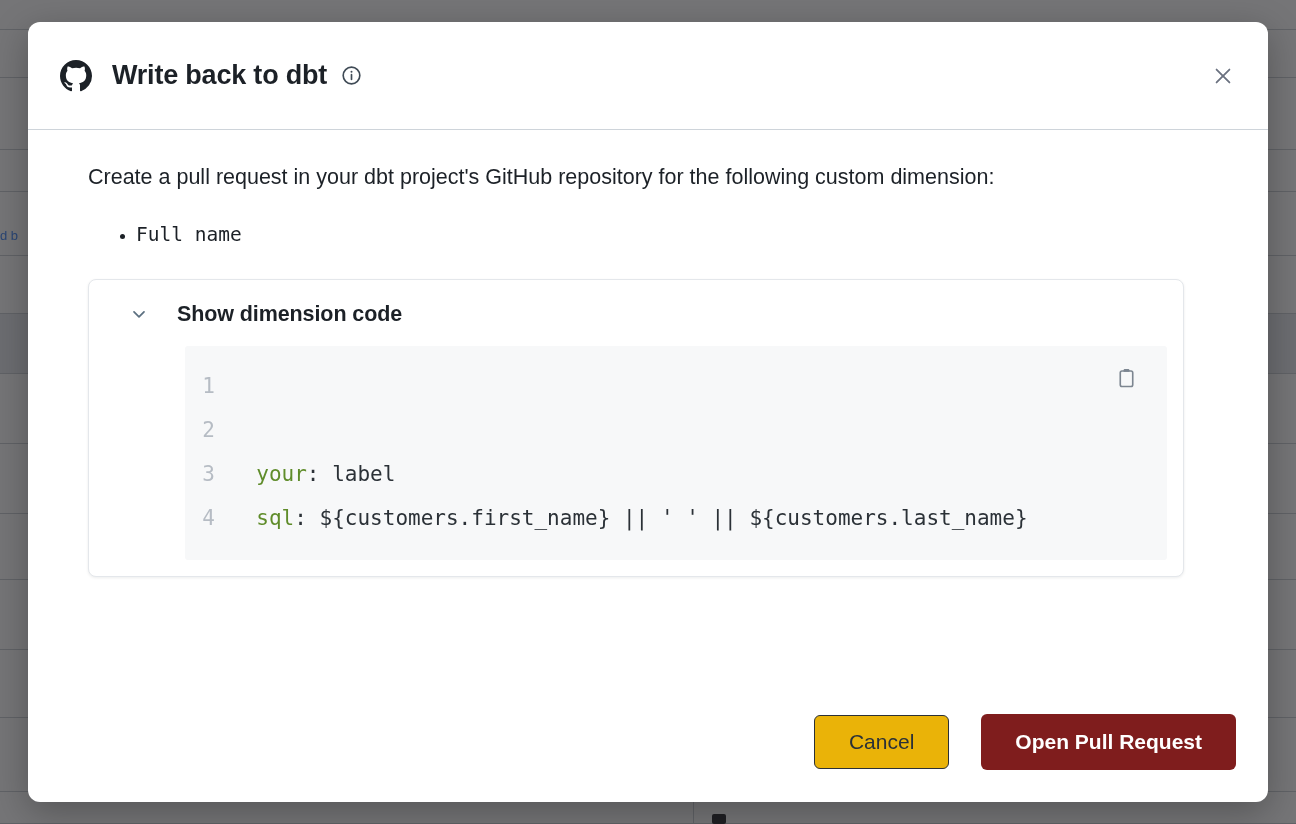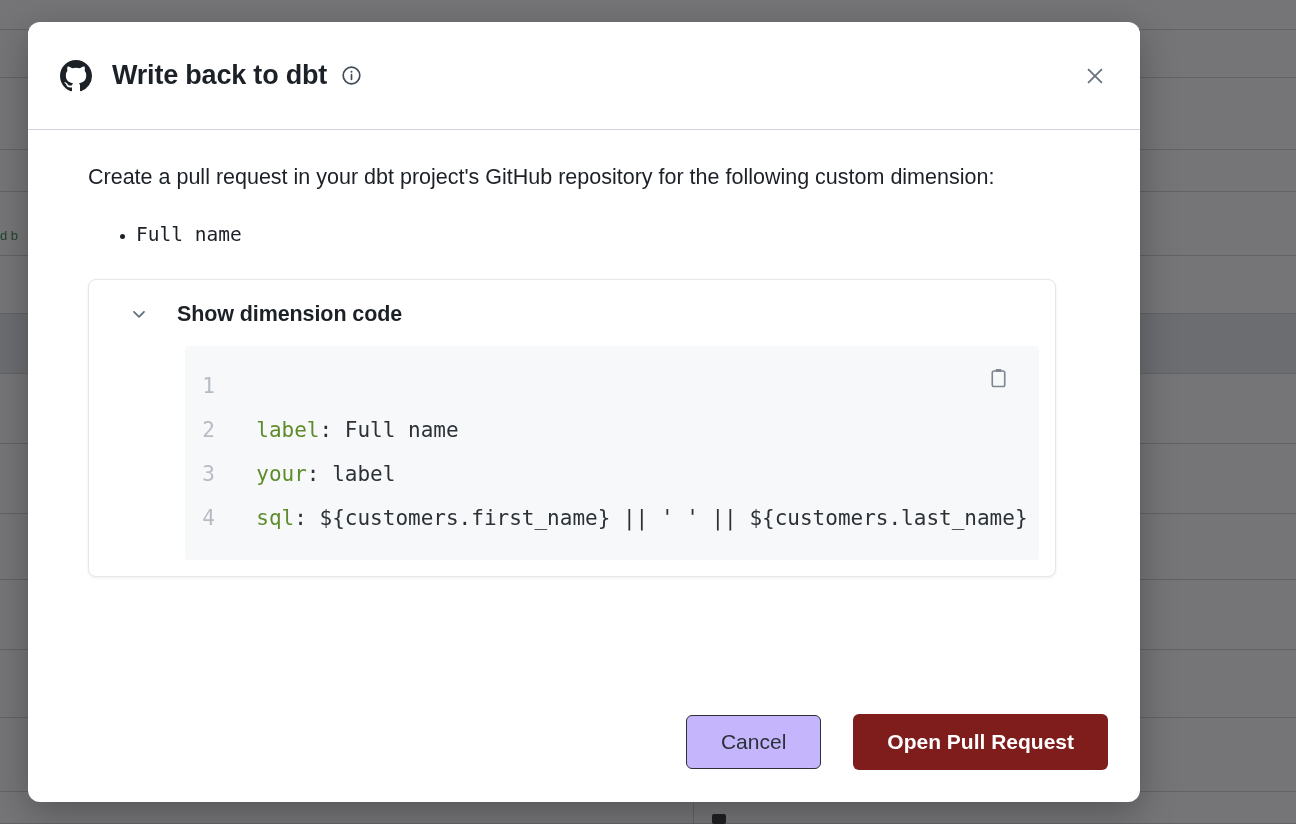--- a/index.html
+++ b/index.html
@@ -34,42 +34,42 @@
     position: absolute;
     top: 795px;
     bottom: 0;
     width: 1px;
     background: #c9ccd1;
   }
   .bg-chip {
     position: absolute;
     font-family: "Liberation Sans", sans-serif;
     font-size: 13px;
-    color: #15803d;
+    color: #3b82f6;
     white-space: nowrap;
   }
   .bg-dark-dot {
     position: absolute;
     width: 14px;
     height: 10px;
     background: #1d1f22;
     border-radius: 2px;
   }
   #scrim {
     position: absolute;
     inset: 0;
     background: rgba(32, 33, 36, 0.62);
   }
 
   
   #modal {
     position: absolute;
     left: 28px;
     top: 22px;
-    width: 1112px;
+    width: 1240px;
     height: 780px;
     background: #ffffff;
     border-radius: 12px;
     box-shadow: 0 10px 36px rgba(0,0,0,0.28);
     display: flex;
     flex-direction: column;
     overflow: hidden;
   }
 
   
@@ -210,21 +210,21 @@
   }
   .btn {
     font-family: "Liberation Sans", sans-serif;
     font-size: 21px;
     font-weight: 400;
     border-radius: 6px;
     cursor: pointer;
     white-space: nowrap;
   }
   .btn-cancel {
-    background: #c4b5fd;
+    background: #eab308;
     color: #2b3137;
     border: 1.5px solid #2b3137;
     padding: 14px 34px;
   }
   .btn-primary {
     background: #7f1d1d;
     color: #ffffff;
     border: none;
     font-weight: 700;
     padding: 16px 34px;
@@ -300,21 +300,21 @@
           <svg viewBox="0 0 24 24" fill="none" stroke="currentColor" stroke-width="2.1" stroke-linecap="round" stroke-linejoin="round" aria-hidden="true">
             <polyline points="6 9.5 12 15.5 18 9.5"></polyline>
           </svg>
         </span>
         <span class="code-toggle-label">Show dimension code</span>
       </div>
 
       <div class="code-area">
         <div id="code-lines">
             <div class="code-line"><span class="ln">1</span></div>
-            <div class="code-line"><span class="ln">2</span><span><span class="tok-key">  label</span><span class="tok-punct">:</span><span class="tok-val"> Full name</span></span></div>
+            <div class="code-line"><span class="ln">2</span></div>
             <div class="code-line"><span class="ln">3</span><span><span class="tok-key">  your</span><span class="tok-punct">:</span><span class="tok-val"> label</span></span></div>
             <div class="code-line"><span class="ln">4</span><span><span class="tok-key">  sql</span><span class="tok-punct">:</span><span class="tok-val"> ${customers.first_name} || ' ' || ${customers.last_name}</span></span></div>
           </div>
         <button class="copy-btn" aria-label="Copy">
           <svg viewBox="0 0 24 24" fill="none" stroke="currentColor" stroke-width="1.7" stroke-linejoin="round" aria-hidden="true">
             <rect x="5.5" y="4.2" width="13" height="16.2" rx="1.8"></rect>
             <path d="M9 4.2 V3.1 a1 1 0 0 1 1-1 h4 a1 1 0 0 1 1 1 V4.2 z" fill="currentColor" stroke="none"></path>
             <line x1="9" y1="4.2" x2="15" y2="4.2"></line>
           </svg>
         </button>

